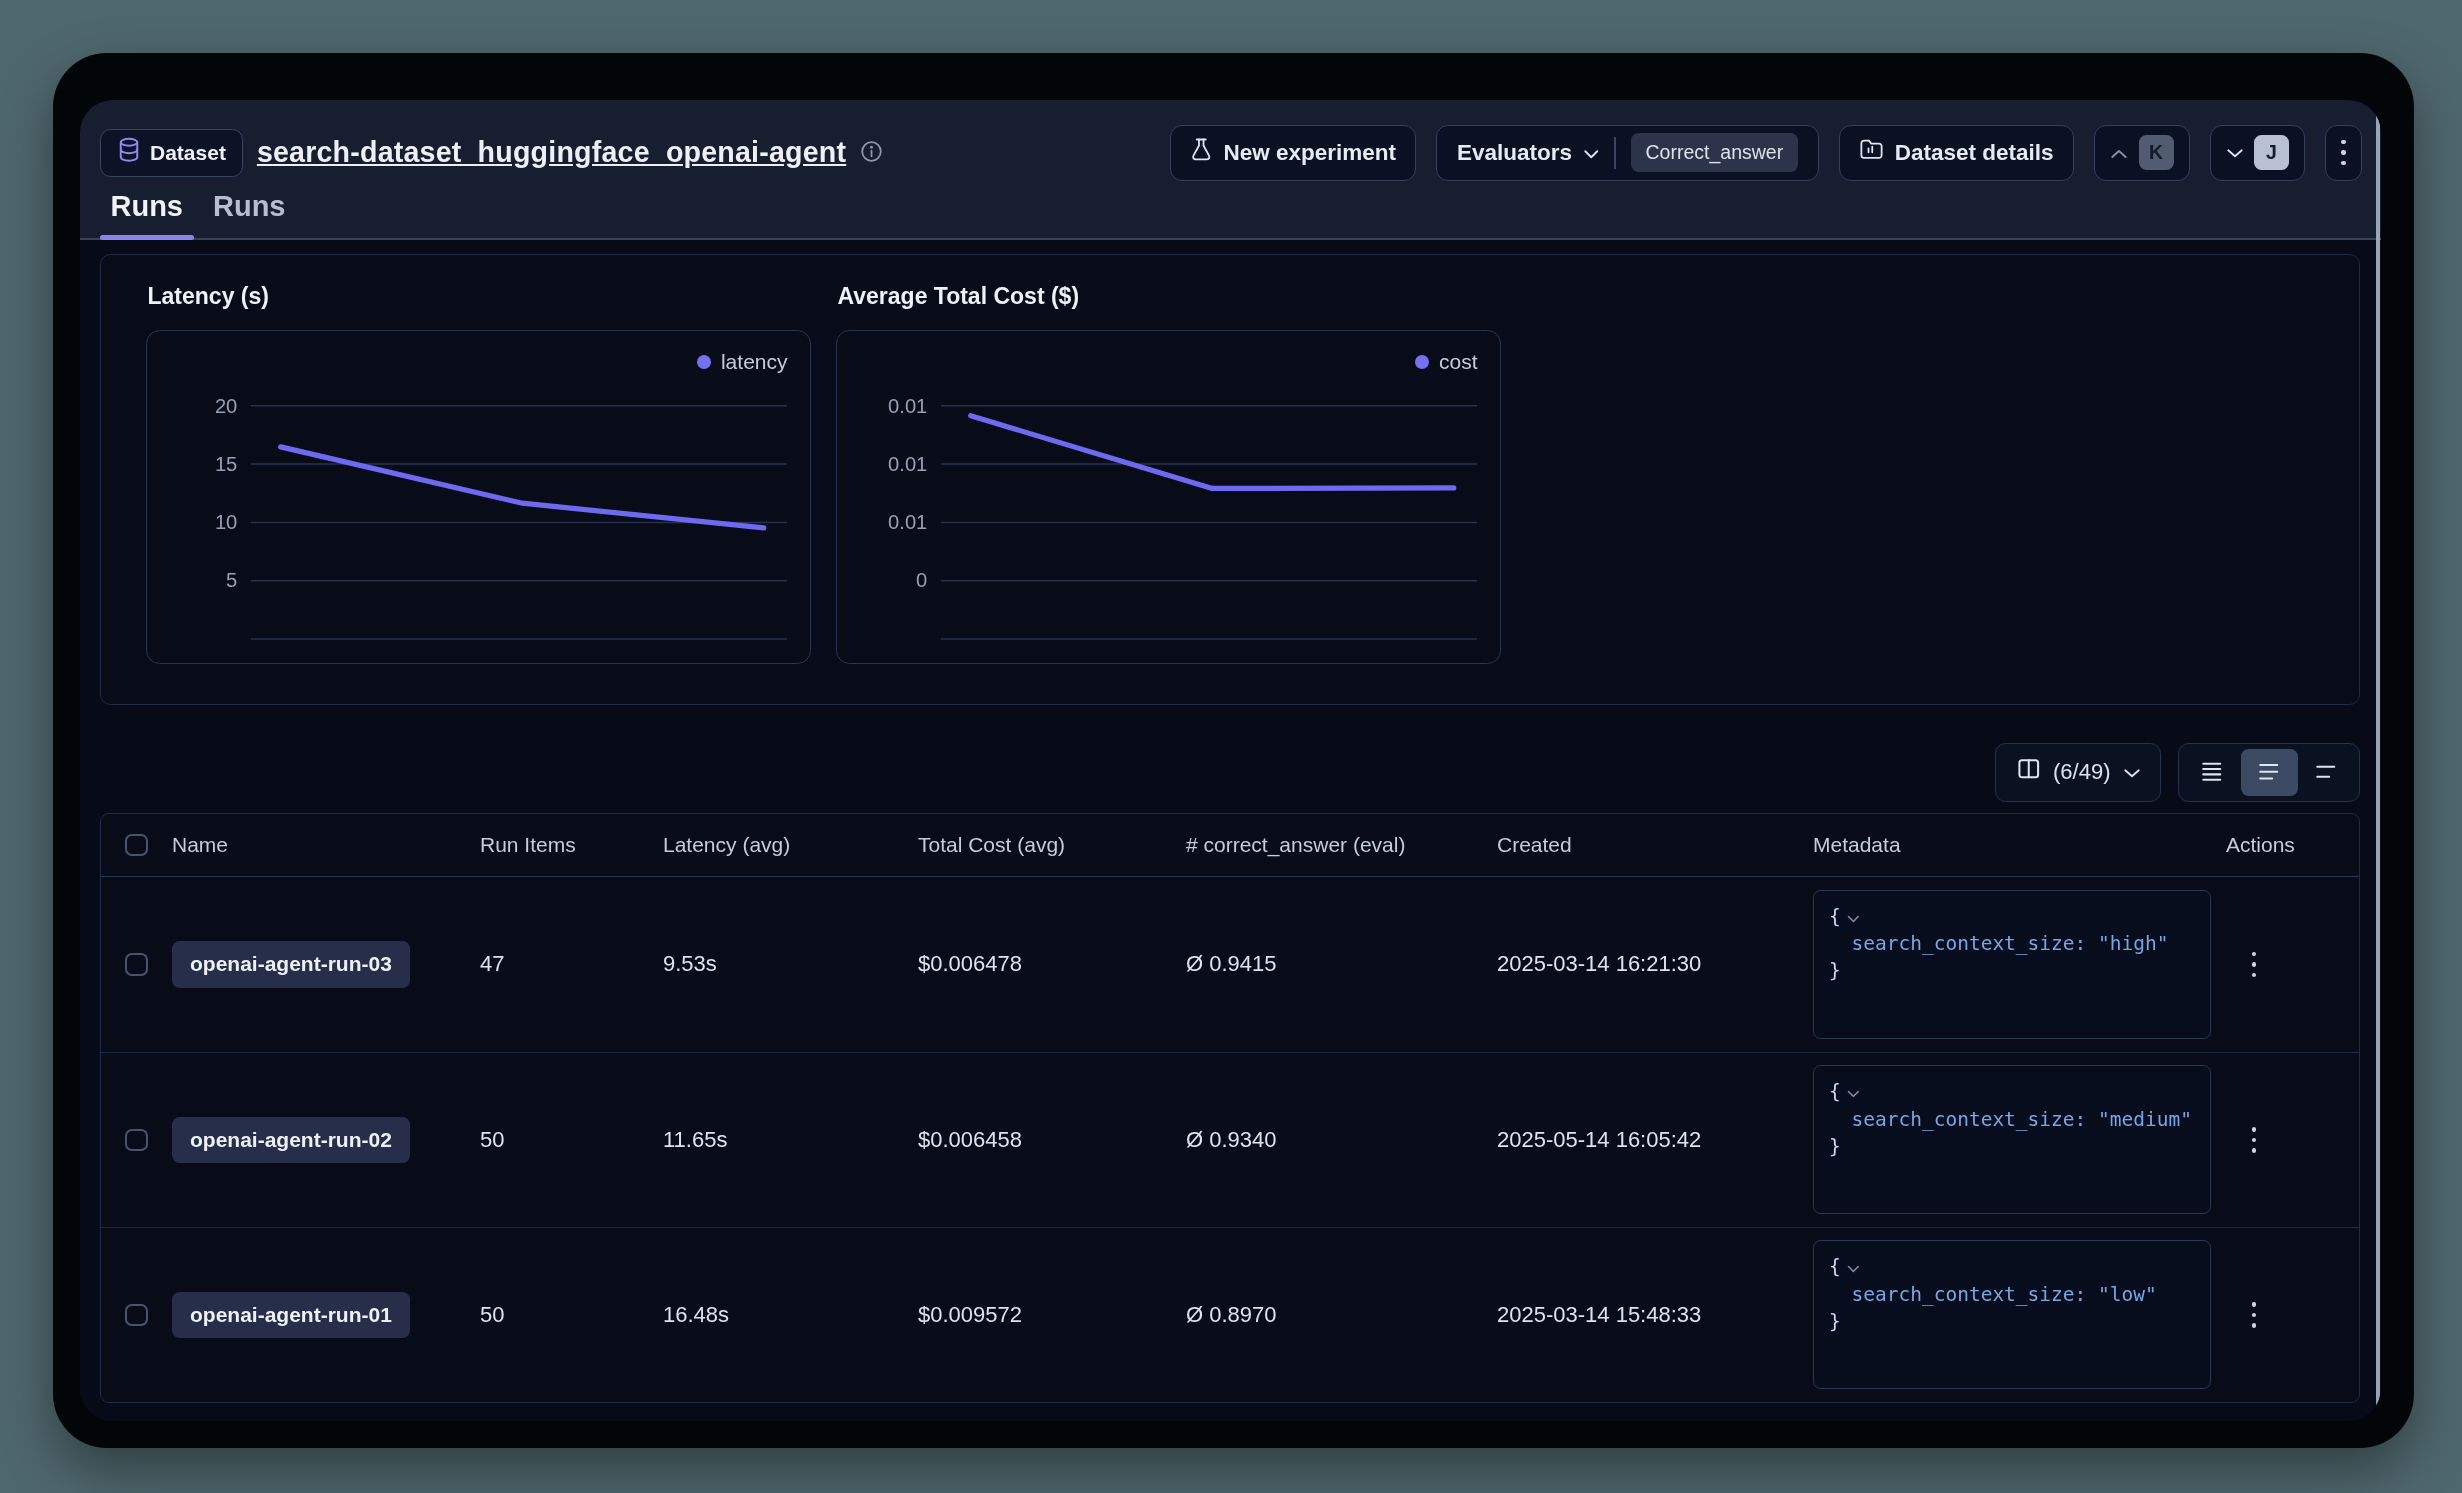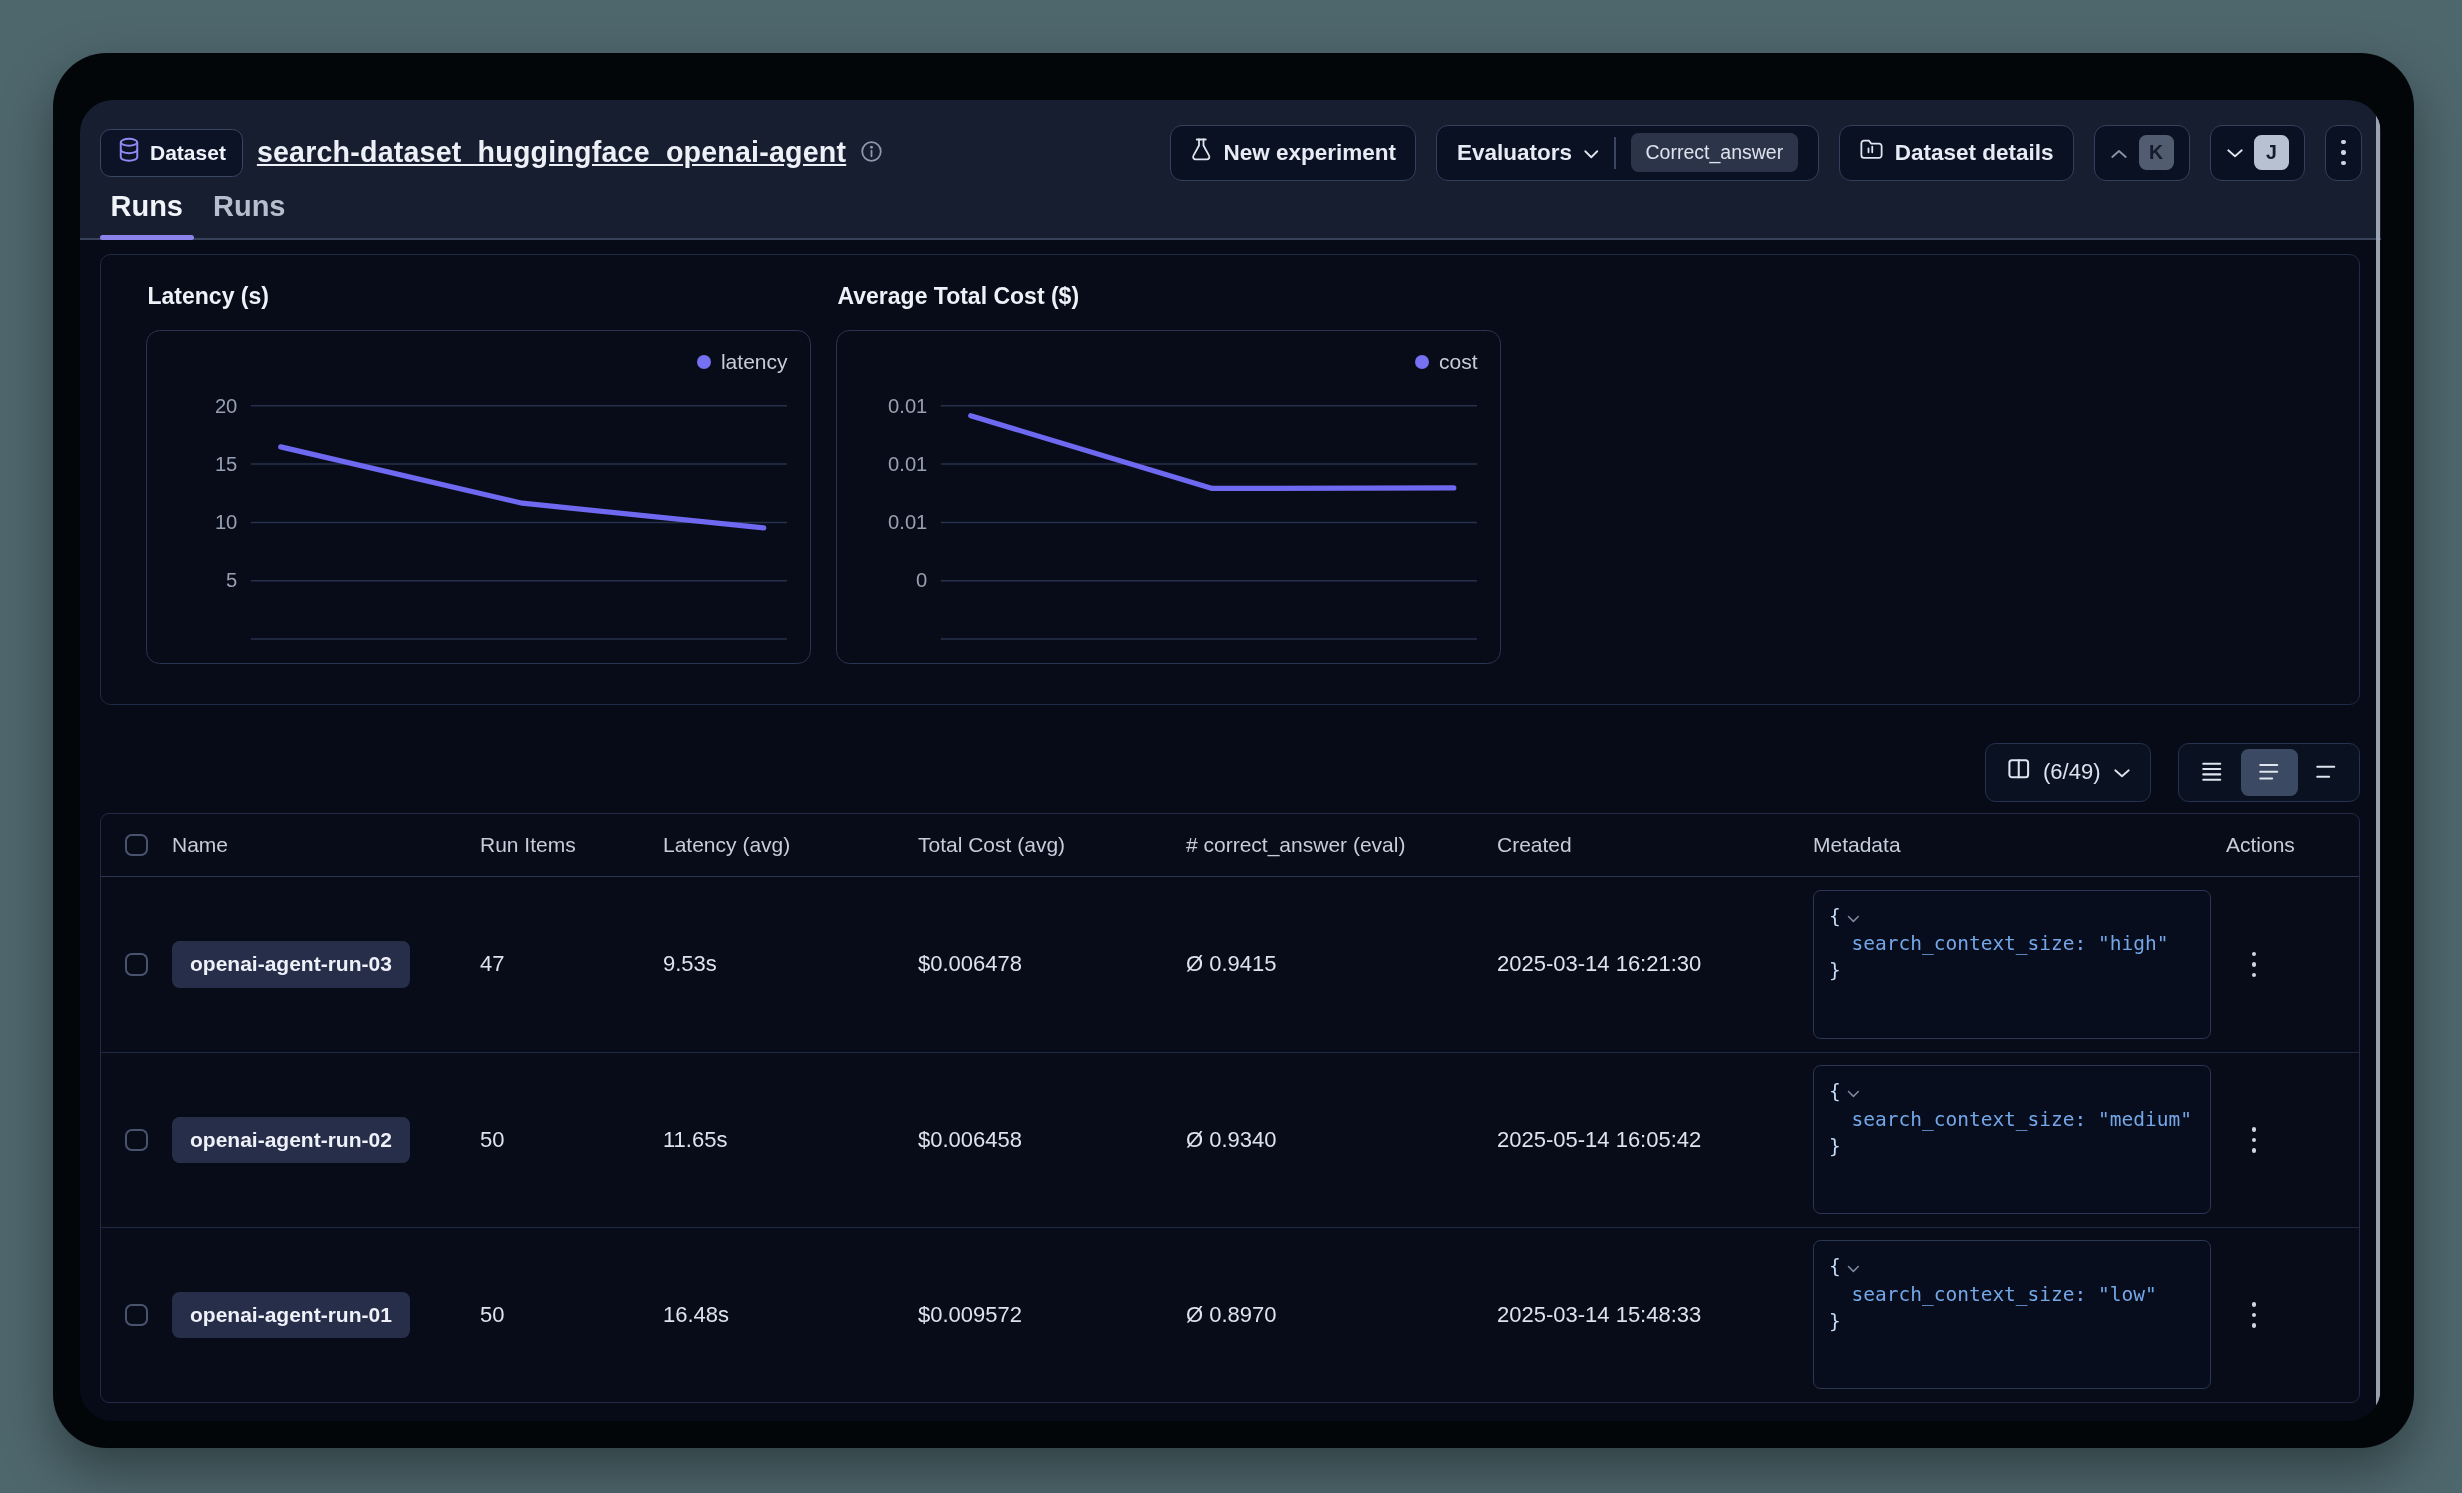--- a/index.html
+++ b/index.html
@@ -56,21 +56,21 @@
   .chart-card { position:relative; width:665px; height:334px; border:1.5px solid #2a3552;
     border-radius:13.5px; background:#070c18; }
   .chart-card svg { position:absolute; inset:0; width:100%; height:100%; }
   .legend { position:absolute; top:19.5px; right:22.5px; display:flex; align-items:center; gap:9.8px; }
   .legend-dot { width:14.3px; height:14.3px; border-radius:50%; background:#7670f2; }
   .legend-label { color:#c6cdd9; font-size:21px; }
   .gridline { stroke:#27314d; stroke-width:2; }
   .tick { fill:#96a0b2; font-size:27px; text-anchor:end; font-family:"Liberation Sans",sans-serif; }
   .dataline { fill:none; stroke-width:7; stroke-linejoin:round; stroke-linecap:round; }
 
-  .controls-row { margin-top:38px; height:59px; display:flex; justify-content:flex-end; gap:27px; }
+  .controls-row { margin-top:38px; height:59px; display:flex; justify-content:flex-end; gap:17px; }
   .ctl-btn { display:flex; align-items:center; gap:12px; height:59px; padding:0 19.5px;
     background:#0a1120; border:1.5px solid #27324e; border-radius:10.5px;
     color:#dde3ee; font-size:22px; font-weight:500; cursor:pointer; }
   .toggle-group { display:flex; align-items:center; height:59px; padding:0 4.5px;
     background:#0a1120; border:1.5px solid #27324e; border-radius:10.5px; }
   .toggle-item { display:flex; align-items:center; justify-content:center;
     width:57px; height:47px; border-radius:7.5px; cursor:pointer; }
   .toggle-item.selected { background:#3b4962; }
 
   

